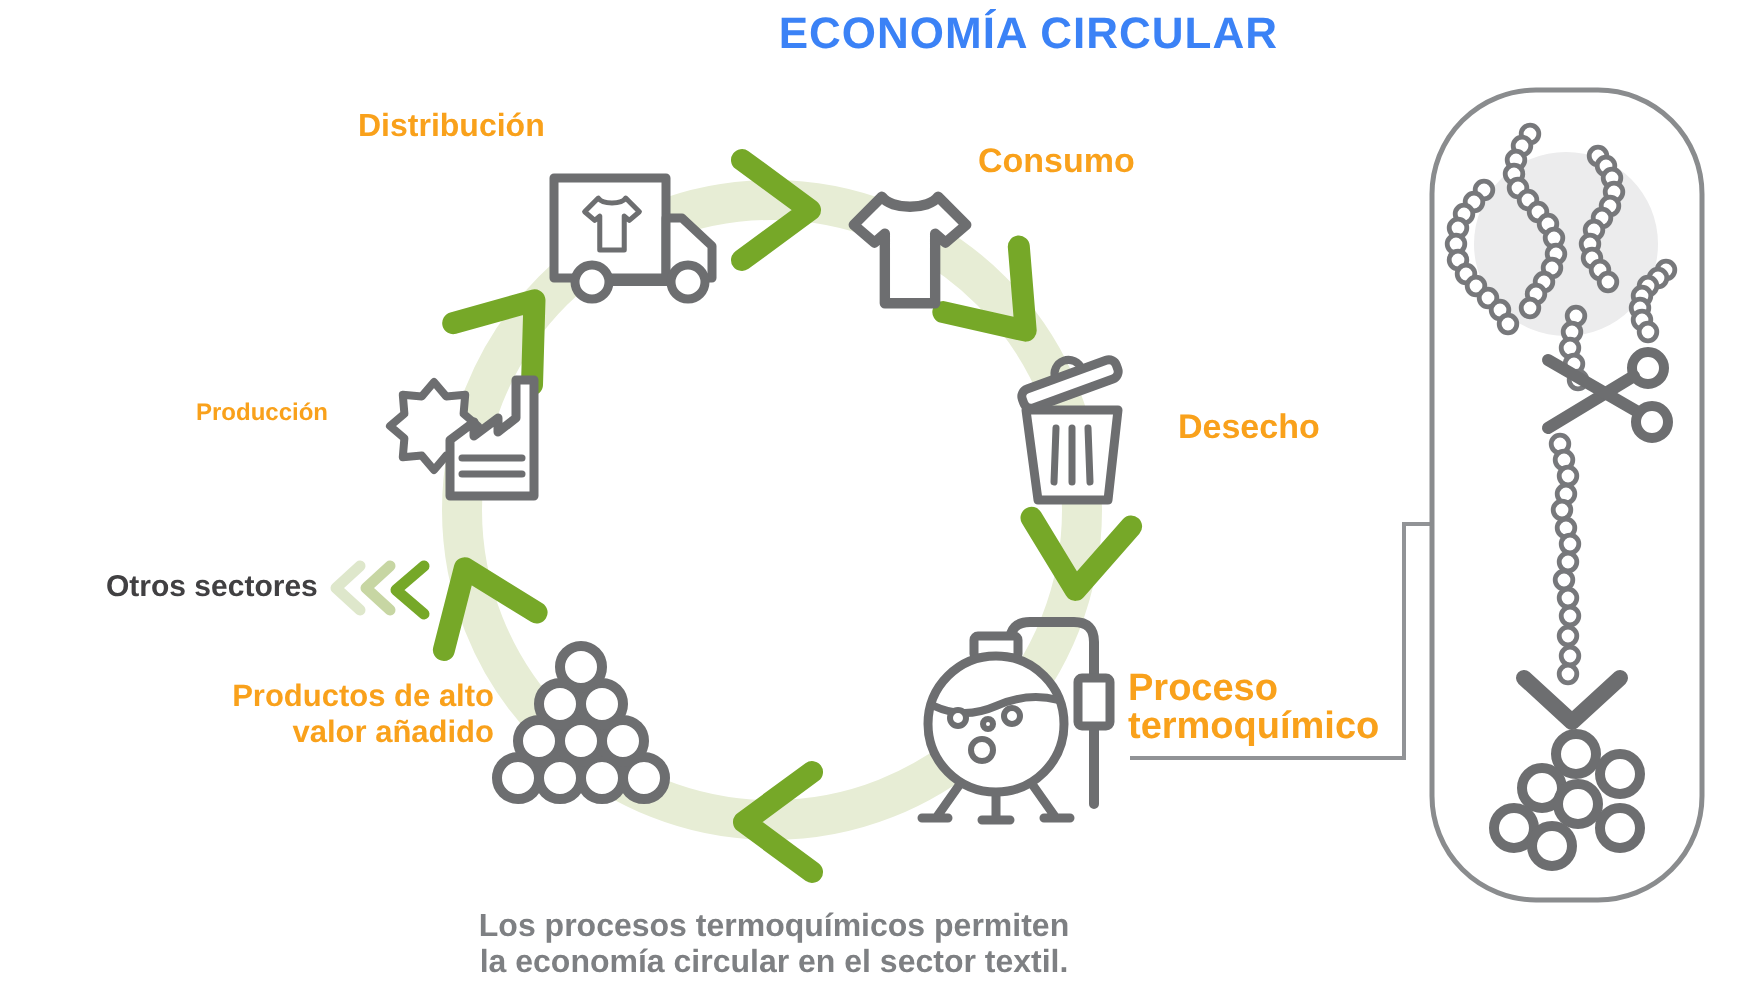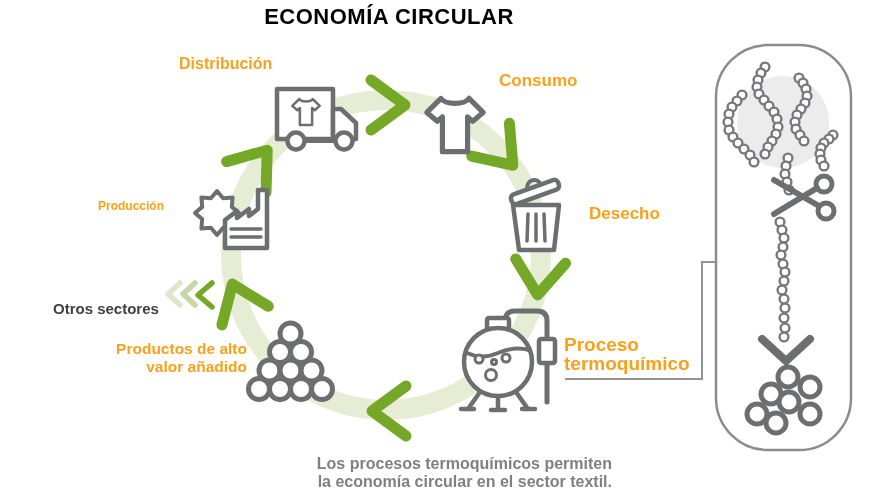--- a/index.html
+++ b/index.html
@@ -2,30 +2,30 @@
 <html><head>
 <meta charset="utf-8">
 <style>
   html,body{margin:0;padding:0;background:#fff;}
   #canvas{
     position:relative;width:875px;height:500px;background:#fff;overflow:hidden;
     font-family:"Liberation Sans","DejaVu Sans",sans-serif;
   }
   #diagram{position:absolute;left:0;top:0;}
   .lbl{position:absolute;font-weight:700;color:#F9A11B;white-space:pre-line;line-height:1.08;}
-  .ttl{position:absolute;left:139px;top:4px;width:500px;text-align:center;
-       font-size:22px;font-weight:700;letter-spacing:.5px;color:#000000;}
+  .ttl{position:absolute;left:139px;top:4px;width:500px;text-align:right;
+       font-size:22px;font-weight:700;letter-spacing:.5px;color:#3b82f6;}
   .lbl-distribucion{left:179px;top:55px;font-size:16px;text-align:right;}
-  .lbl-consumo{left:489px;top:72px;font-size:17px;margin-left:10px;}
+  .lbl-consumo{left:489px;top:72px;font-size:17px;}
   .lbl-desecho{left:589px;top:205px;font-size:17px;}
   .lbl-proceso{left:564px;top:335px;font-size:19px;line-height:1.0;}
   .lbl-produccion{left:98px;top:200px;font-size:12px;}
-  .lbl-otros{left:53px;top:286px;font-size:15px;color:#414042;margin-top:15px;}
+  .lbl-otros{left:53px;top:286px;font-size:15px;color:#414042;}
   .lbl-productos{left:90px;top:340px;width:157px;text-align:right;font-size:15.5px;line-height:1.15;}
-  .caption{position:absolute;left:162px;top:455px;width:450px;text-align:right;
+  .caption{position:absolute;left:162px;top:455px;width:450px;text-align:center;
        font-size:16px;line-height:1.1;font-weight:700;color:#7E8083;white-space:pre-line;}
 </style>
 </head>
 <body>
 
 <div id="canvas">
 
   <svg id="diagram" width="875" height="500" viewBox="0 0 875 500">
     <defs>
       <symbol id="tshirt" viewBox="0 0 100 100">

